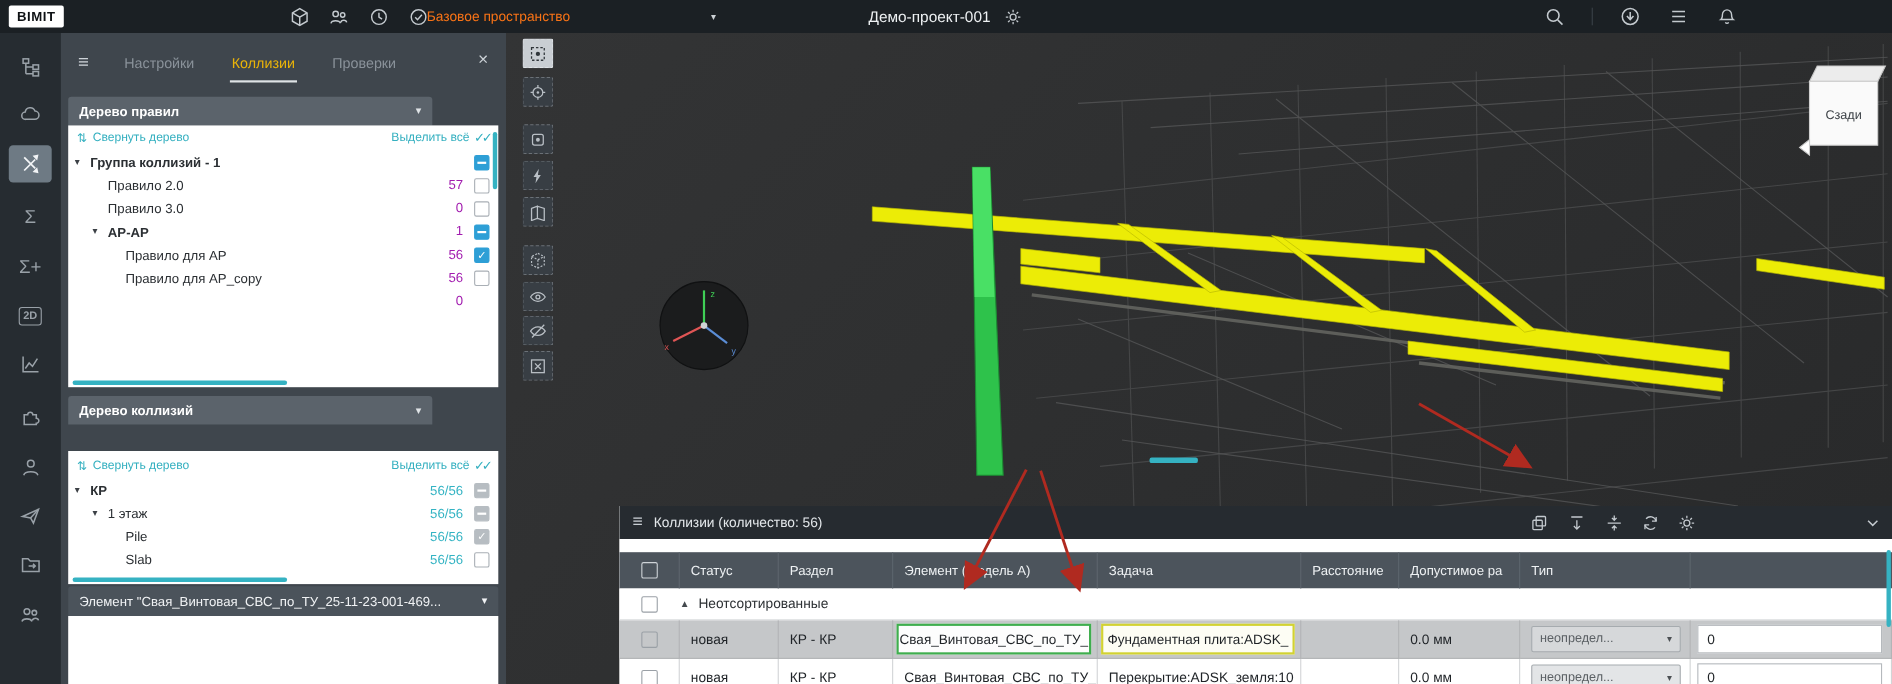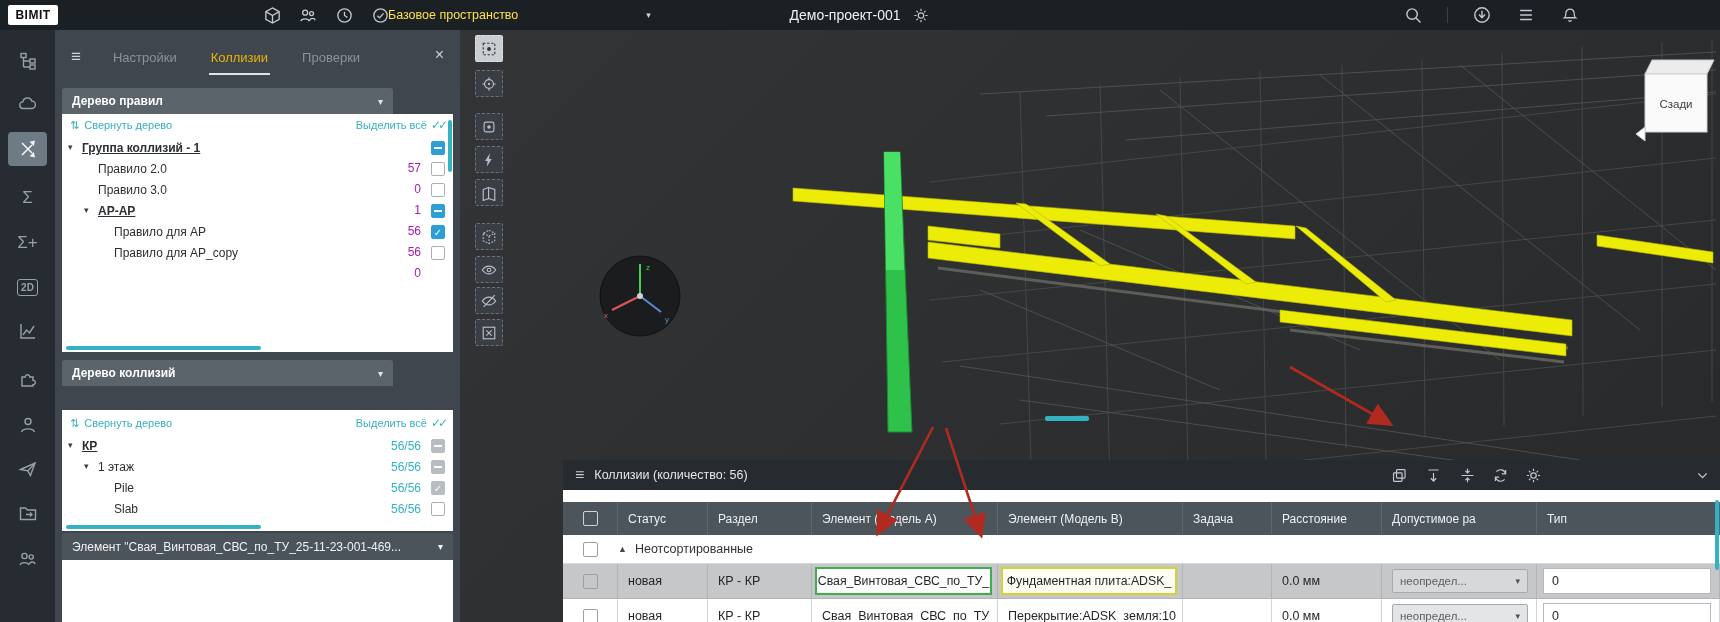--- a/index.html
+++ b/index.html
@@ -10,21 +10,21 @@
   svg { display:block; }
 
   
   .topbar { position:absolute; left:0; top:0; width:1720px; height:30px; background:#1b2024;
     display:flex; align-items:center; color:#c9cfd4; z-index:8; }
   .logo { position:absolute; left:8px; top:5px; width:50px; height:20px; background:#fff; border-radius:2px;
     color:#0e1114; font-weight:bold; font-size:12px; display:flex; align-items:center; justify-content:center; letter-spacing:.5px; }
   .tb-grp { position:absolute; left:262px; top:0; height:30px; display:flex; align-items:center; gap:16px; }
   .tb-ic { width:20px; height:20px; color:#c3c9ce; cursor:pointer; }
   .tb-ws { position:absolute; left:388px; top:0; height:30px; display:flex; align-items:center; gap:8px; cursor:pointer; }
-  .tb-ws .lbl { font-size:12.5px; color:#fde047; }
+  .tb-ws .lbl { font-size:12.5px; color:#f97316; }
   .tb-ws .car { font-size:9px; color:#cdd2d6; margin-left:120px; }
   .tb-title { position:absolute; left:50%; transform:translateX(-50%); top:0; height:30px; display:flex; align-items:center; gap:10px; }
   .tb-title .t { font-size:14px; color:#eef1f3; }
   .tb-right { position:absolute; right:140px; top:0; height:30px; display:flex; align-items:center; gap:24px; }
   .tb-sep { width:1px; height:16px; background:#3a4147; }
 
   
   .rail { position:absolute; left:0; top:30px; width:55px; height:592px; background:#262c31; z-index:6; }
   .rail-btn { position:absolute; left:8px; width:39px; height:34px; border-radius:4px; color:#99a1a8;
     display:flex; align-items:center; justify-content:center; cursor:pointer; }
@@ -47,21 +47,21 @@
   .secbody { position:absolute; left:7px; width:391px; background:#fff; }
 
   .linkrow { position:absolute; left:0; top:0; width:100%; height:22px; display:flex; align-items:center; font-size:11px; color:#35b0c0; }
   .linkrow .lft { margin-left:8px; display:flex; gap:5px; align-items:center; cursor:pointer; }
   .linkrow .rgt { margin-left:auto; margin-right:8px; display:flex; gap:4px; align-items:center; cursor:pointer; }
   .dblchk { letter-spacing:-3px; font-size:12px; }
 
   .trow { position:absolute; left:0; width:100%; height:21px; }
   .trow .tri { position:absolute; top:4px; font-size:9px; color:#3c4146; cursor:pointer; }
   .trow .tlbl { position:absolute; top:3px; font-size:12px; color:#2b2f33; white-space:nowrap; }
-  .trow .tlbl.b { font-weight:bold;text-decoration:underline; }
+  .trow .tlbl.b { font-weight:bold; }
   .trow .tcnt { position:absolute; right:32px; top:3px; font-size:12px; }
   .tcnt.blue { color:#a21caf;margin-top:20px; } .tcnt.teal { color:#33b3c3; }
   .cb { position:absolute; right:8px; top:3px; width:14px; height:14px; border:1px solid #a9afb5; background:#fff;
     border-radius:2px; display:flex; align-items:center; justify-content:center; cursor:pointer; }
   .cb.partial { background:#2e9fd6; border-color:#2e9fd6; }
   .cb.partial::after { content:""; width:8px; height:2px; background:#fff; }
   .cb.on { background:#2e9fd6; border-color:#2e9fd6; color:#fff; font-size:10px; }
   .cb.on::after { content:"✓"; }
   .cb.gpartial { background:#b7bdc2; border-color:#b7bdc2; }
   .cb.gpartial::after { content:""; width:8px; height:2px; background:#fff; }
@@ -544,21 +544,20 @@
         </span>
     </div>
 
     <div class="grid thead">
       <div class="td c">
           <span class="tcb"></span>
         </div>
       <div class="td">Статус</div>
       <div class="td">Раздел</div>
       <div class="td">Элемент (Модель А)</div>
-      <div class="td">Элемент (Модель В)</div>
       <div class="td">Задача</div>
       <div class="td">Расстояние</div>
       <div class="td">Допустимое ра</div>
       <div class="td">Тип</div>
     </div>
 
     <div class="grid grow">
       <div class="td c">
           <span class="tcb"></span>
         </div>

